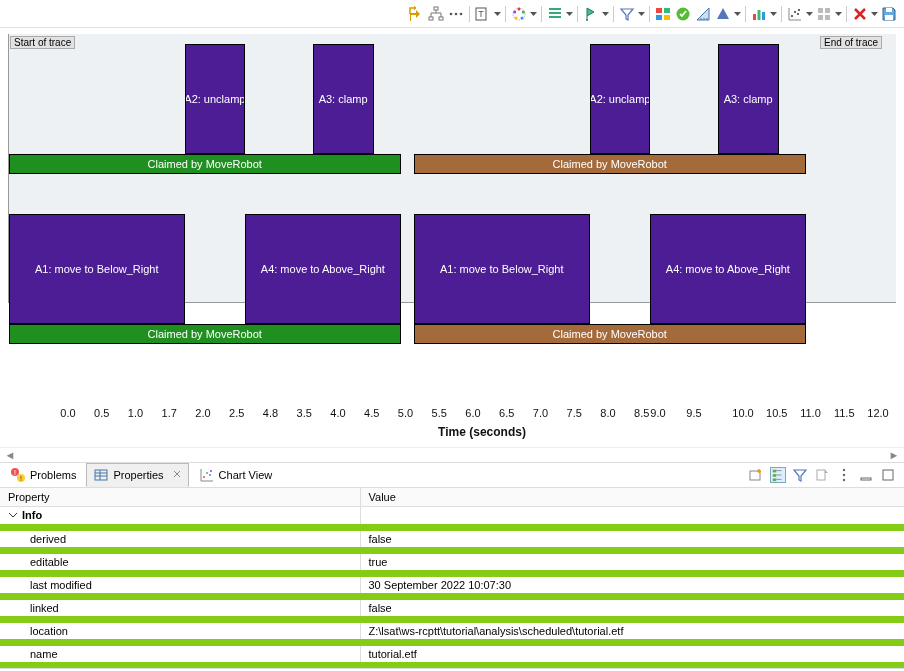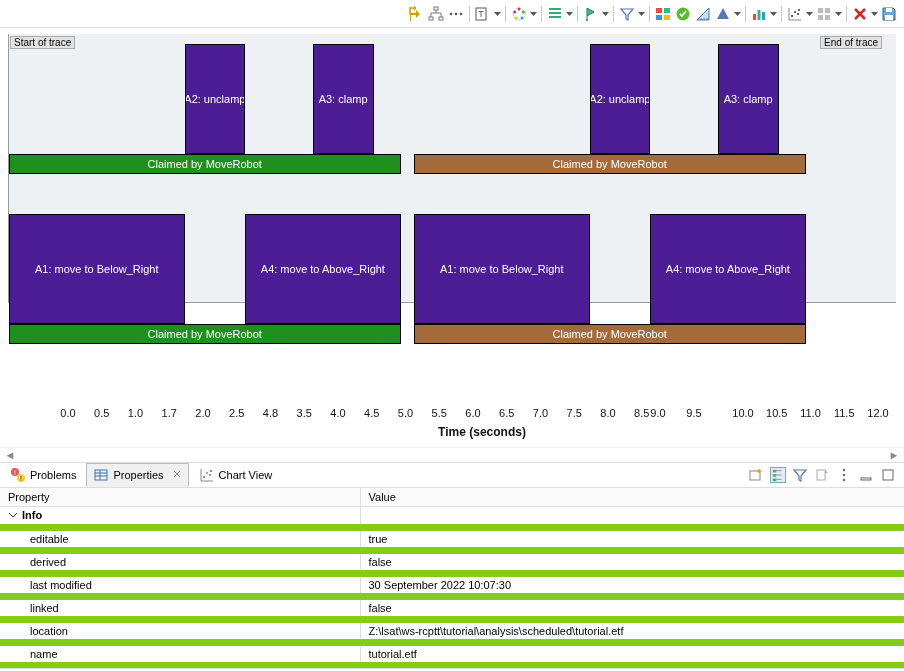--- a/index.html
+++ b/index.html
@@ -388,26 +388,26 @@
           <tr>
             <td class="divider-col"><span class="toggle">
                 <svg width="10" height="10" viewBox="0 0 10 10">
                   <path d="M1 3l4 4 4-4" stroke="#333" fill="none"></path>
                 </svg> 
                 <b>Info</b>
               </span></td>
             <td></td>
           </tr>
           <tr>
+            <td class="divider-col indent">derived</td>
+            <td>false</td>
+          </tr>
+          <tr>
             <td class="divider-col indent">editable</td>
             <td>true</td>
-          </tr>
-          <tr>
-            <td class="divider-col indent">derived</td>
-            <td>false</td>
           </tr>
           <tr>
             <td class="divider-col indent">last modified</td>
             <td>30 September 2022 10:07:30</td>
           </tr>
           <tr>
             <td class="divider-col indent">linked</td>
             <td>false</td>
           </tr>
           <tr>

